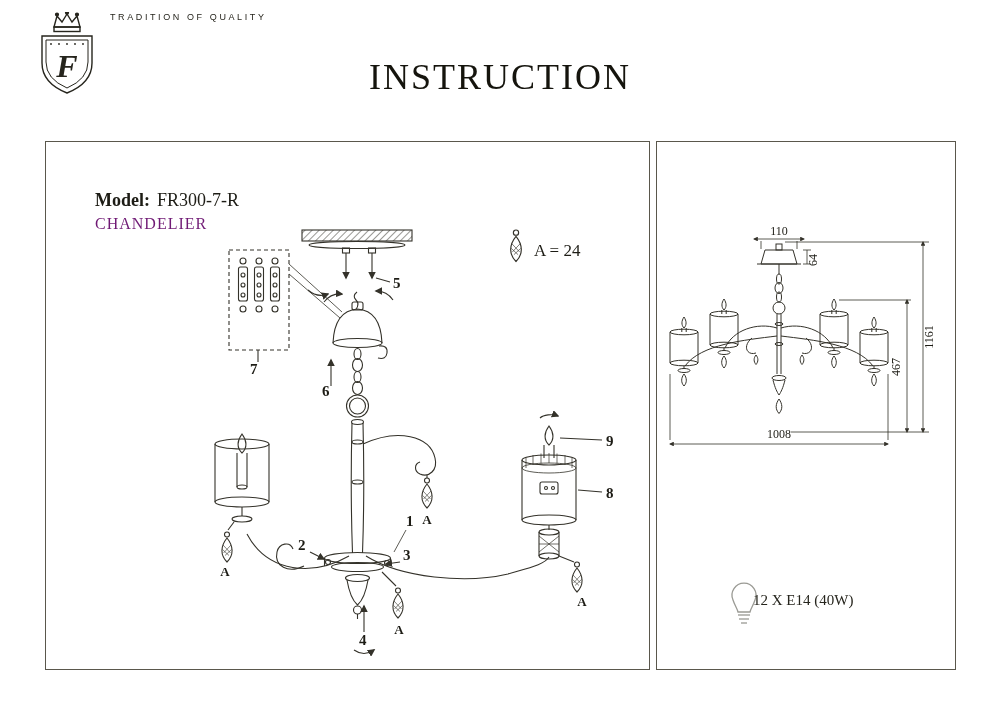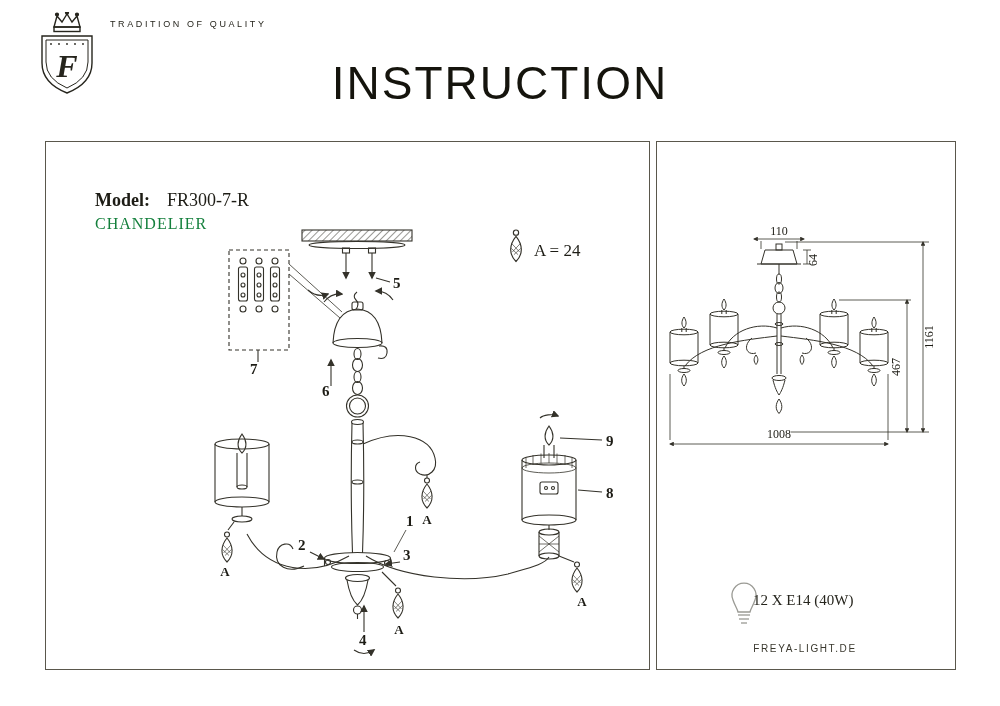--- a/index.html
+++ b/index.html
@@ -6,35 +6,35 @@
   .page { position:relative; width:1000px; height:706px; background:#fff; overflow:hidden;
           color:#34322a; font-family:"Liberation Serif", serif; }
 
   
   .logo { position:absolute; left:36px; top:12px; display:flex; }
   .logo-emblem { flex:0 0 auto; }
   .logo-text { margin-left:10px; }
   .brand-name { font-family:"Liberation Serif",serif; font-size:38px; letter-spacing:6px;
                 color:#26251d; line-height:1; margin-top:22px; }
   .brand-tagline { font-family:"Liberation Sans",sans-serif; font-size:9px; letter-spacing:2.6px;
-                   color:#26251d; margin-top:7px; margin-left:2px; }
+                   color:#26251d; margin-left:2px; }
   .main-title { position:absolute; left:310px; top:56px; width:380px; text-align:center;
-                font-family:Liberation Sans, sans-serif; font-size:46px; letter-spacing:2px;
+                font-family:Liberation Serif, serif; font-size:36px; letter-spacing:2px;
                 color:#15140d; }
 
   
   .panel { position:absolute; border:1px solid #5a574c; background:#fff; }
   .panel-left  { left:45px;  top:141px; width:603px; height:527px; }
   .panel-right { left:656px; top:141px; width:298px; height:527px; }
   .panel svg { position:absolute; left:0; top:0; }
 
   
   .model-line { position:absolute; left:95px; top:190px; font-size:18px; color:#1d1c15; }
-  .model-label { font-weight:bold; margin-right:17px; }
-  .product-type { position:absolute; left:95px; top:215px; font-size:16px; letter-spacing:1px; color:#15803d; }
+  .model-label { font-weight:bold; margin-right:7px; }
+  .product-type { position:absolute; left:95px; top:215px; font-size:16px; letter-spacing:1px; color:#701a75; }
   .bulb-spec { position:absolute; left:753px; top:592px; font-size:15px; color:#26251d; }
   .website { position:absolute; left:656px; top:643px; width:298px; text-align:center;
              font-family:"Liberation Sans",sans-serif; font-size:10px; letter-spacing:1.6px; color:#3a382e; }
 </style>
 </head>
 <body>
 
 <div class="page">
 
   <div class="logo">
@@ -356,15 +356,14 @@
         <text x="122" y="93">110</text>
         <text x="160" y="118" transform="rotate(-90,160,118)">64</text>
         <text x="276" y="195" transform="rotate(-90,276,195)">1161</text>
         <text x="243" y="225" transform="rotate(-90,243,225)">467</text>
         <text x="122" y="296">1008</text>
       </g>
     </svg>
   </section>
 
   <div class="bulb-spec">12 X E14 (40W)</div>
-  <div class="website">FREYA-LIGHT.DE</div>
 
 </div>
 
 </body></html>

